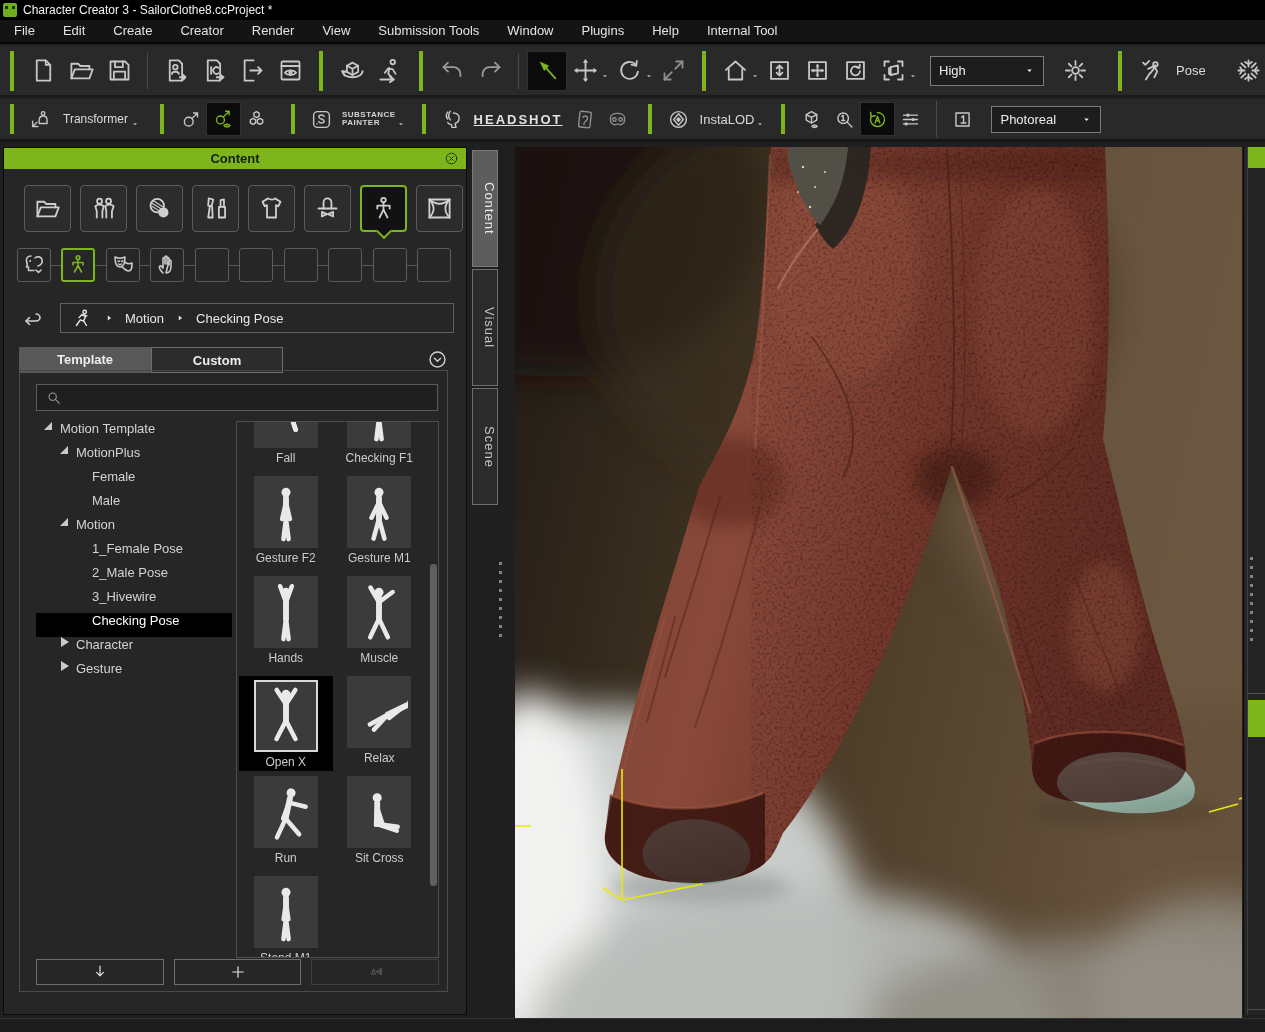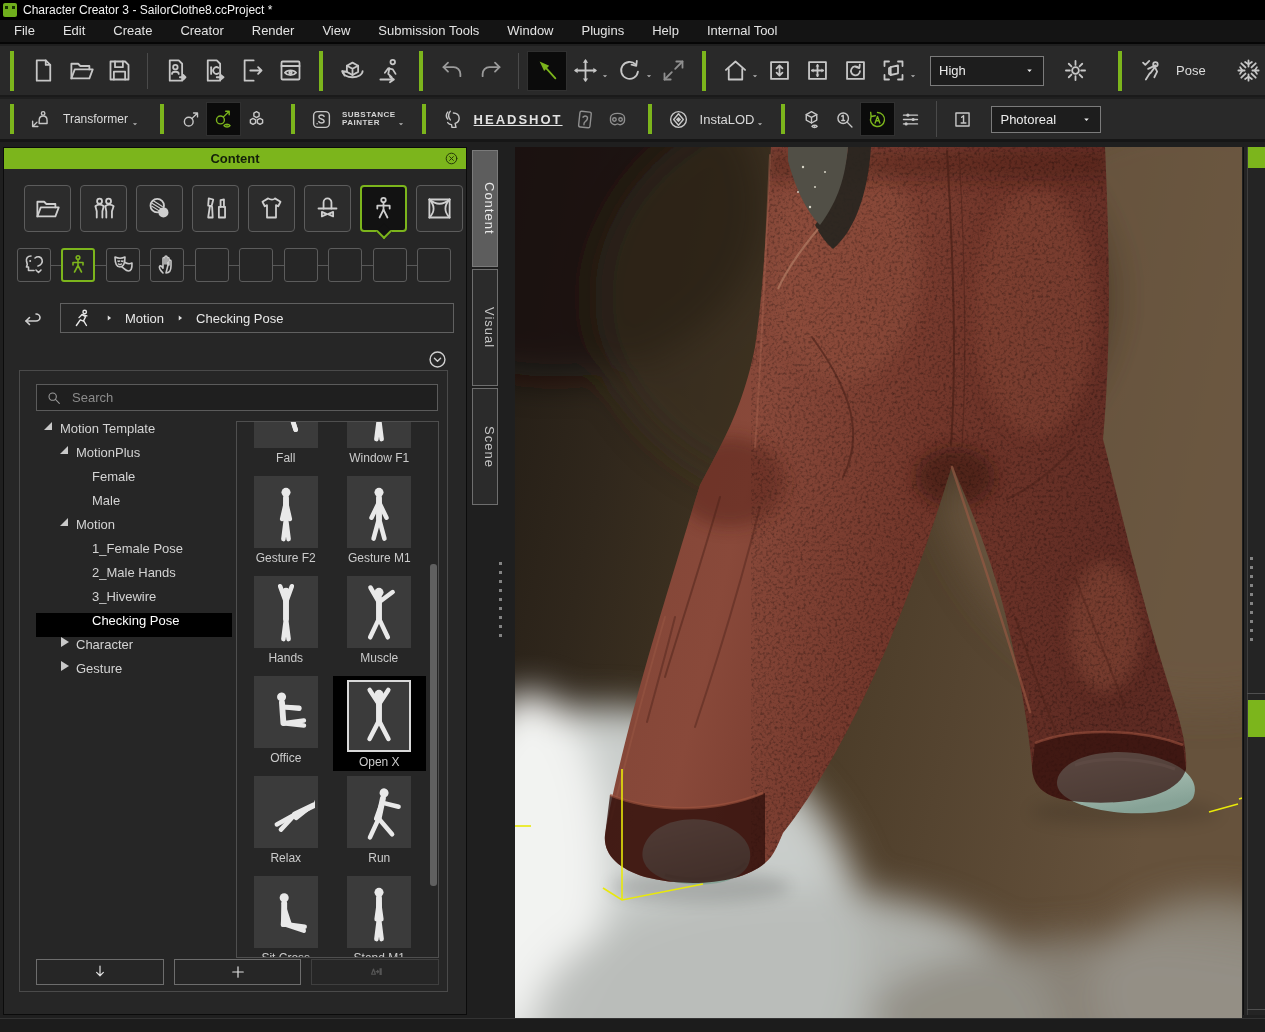--- a/index.html
+++ b/index.html
@@ -808,32 +808,36 @@
             <use href="#i-tri-r"></use>
           </svg>
         <span>Motion</span>
         <svg class="ic tri-sep" style="width:10px;height:10px">
             <use href="#i-tri-r"></use>
           </svg>
         <span>Checking Pose</span>
       </span>
     </div>
 
+    <div class="cp-tabs">
+
+    <span class="tab" data-active="true">Template</span>
+        <span class="tab" data-active="false">Custom</span>
+      </div>
     <span id="chev">
         <svg class="ic ic-md">
           <use href="#i-chevron-circle"></use>
         </svg>
       </span>
 
     <div id="cp-body">
       <div id="searchbox">
         <svg class="ic" style="width:16px;height:16px">
             <use href="#i-search"></use>
           </svg>
-        <input placeholder="Search" style="">
       </div>
 
       <div id="cp-cols">
         <div id="tree">
 
             <div class="tree-row" data-level="0" data-arrow="down">
               <span class="tri"></span>
               <span class="tree-label">Motion Template</span>
             </div>
 
@@ -857,21 +861,21 @@
               <span class="tree-label">Motion</span>
             </div>
 
             <div class="tree-row" data-level="2" data-arrow="none">
               <span class="tri"></span>
               <span class="tree-label">1_Female Pose</span>
             </div>
 
             <div class="tree-row" data-level="2" data-arrow="none">
               <span class="tri"></span>
-              <span class="tree-label">2_Male Hands</span>
+              <span class="tree-label">2_Male Pose</span>
             </div>
 
             <div class="tree-row" data-level="2" data-arrow="none">
               <span class="tri"></span>
               <span class="tree-label">3_Hivewire</span>
             </div>
 
             <div class="tree-row" data-selected="true" data-level="2" data-arrow="none">
               <span class="tri"></span>
               <span class="tree-label">Checking Pose</span>
@@ -913,21 +917,21 @@
                     <g class="fig">
                       <circle class="head" cx="32" cy="11" r="5"></circle>
                       <line class="torso" x1="32" y1="17" x2="32" y2="40"></line>
                       <line class="al" x1="32" y1="22" x2="22" y2="38"></line>
                       <line class="ar" x1="32" y1="22" x2="42" y2="38"></line>
                       <line class="ll" x1="32" y1="40" x2="26" y2="62"></line>
                       <line class="lr" x1="32" y1="40" x2="38" y2="62"></line>
                     </g>
                   </svg>
                 </div>
-                <div class="cell-label">Window F1</div>
+                <div class="cell-label">Checking F1</div>
               </div>
 
               <div class="cell" data-pose="stand-f2">
                 <div class="thumb">
                   <svg class="mann" viewBox="0 0 64 72">
                     <g class="fig">
                       <circle class="head" cx="32" cy="11" r="5"></circle>
                       <line class="torso" x1="32" y1="17" x2="32" y2="40"></line>
                       <line class="al" x1="32" y1="22" x2="22" y2="38"></line>
                       <line class="ar" x1="32" y1="22" x2="42" y2="38"></line>
@@ -980,35 +984,20 @@
                       <line class="al" x1="32" y1="22" x2="22" y2="38"></line>
                       <line class="ar" x1="32" y1="22" x2="42" y2="38"></line>
                       <line class="ll" x1="32" y1="40" x2="26" y2="62"></line>
                       <line class="lr" x1="32" y1="40" x2="38" y2="62"></line>
                     </g>
                   </svg>
                 </div>
                 <div class="cell-label">Muscle</div>
               </div>
 
-              <div class="cell" data-pose="office">
-                <div class="thumb">
-                  <svg class="mann" viewBox="0 0 64 72">
-                    <g class="fig">
-                      <circle class="head" cx="32" cy="11" r="5"></circle>
-                      <line class="torso" x1="32" y1="17" x2="32" y2="40"></line>
-                      <line class="al" x1="32" y1="22" x2="22" y2="38"></line>
-                      <line class="ar" x1="32" y1="22" x2="42" y2="38"></line>
-                      <line class="ll" x1="32" y1="40" x2="26" y2="62"></line>
-                      <line class="lr" x1="32" y1="40" x2="38" y2="62"></line>
-                    </g>
-                  </svg>
-                </div>
-                <div class="cell-label">Office</div>
-              </div>
 
               <div class="cell" data-selected="true" data-pose="openx">
                 <div class="thumb">
                   <svg class="mann" viewBox="0 0 64 72">
                     <g class="fig">
                       <circle class="head" cx="32" cy="11" r="5"></circle>
                       <line class="torso" x1="32" y1="17" x2="32" y2="40"></line>
                       <line class="al" x1="32" y1="22" x2="22" y2="38"></line>
                       <line class="ar" x1="32" y1="22" x2="42" y2="38"></line>
                       <line class="ll" x1="32" y1="40" x2="26" y2="62"></line>

